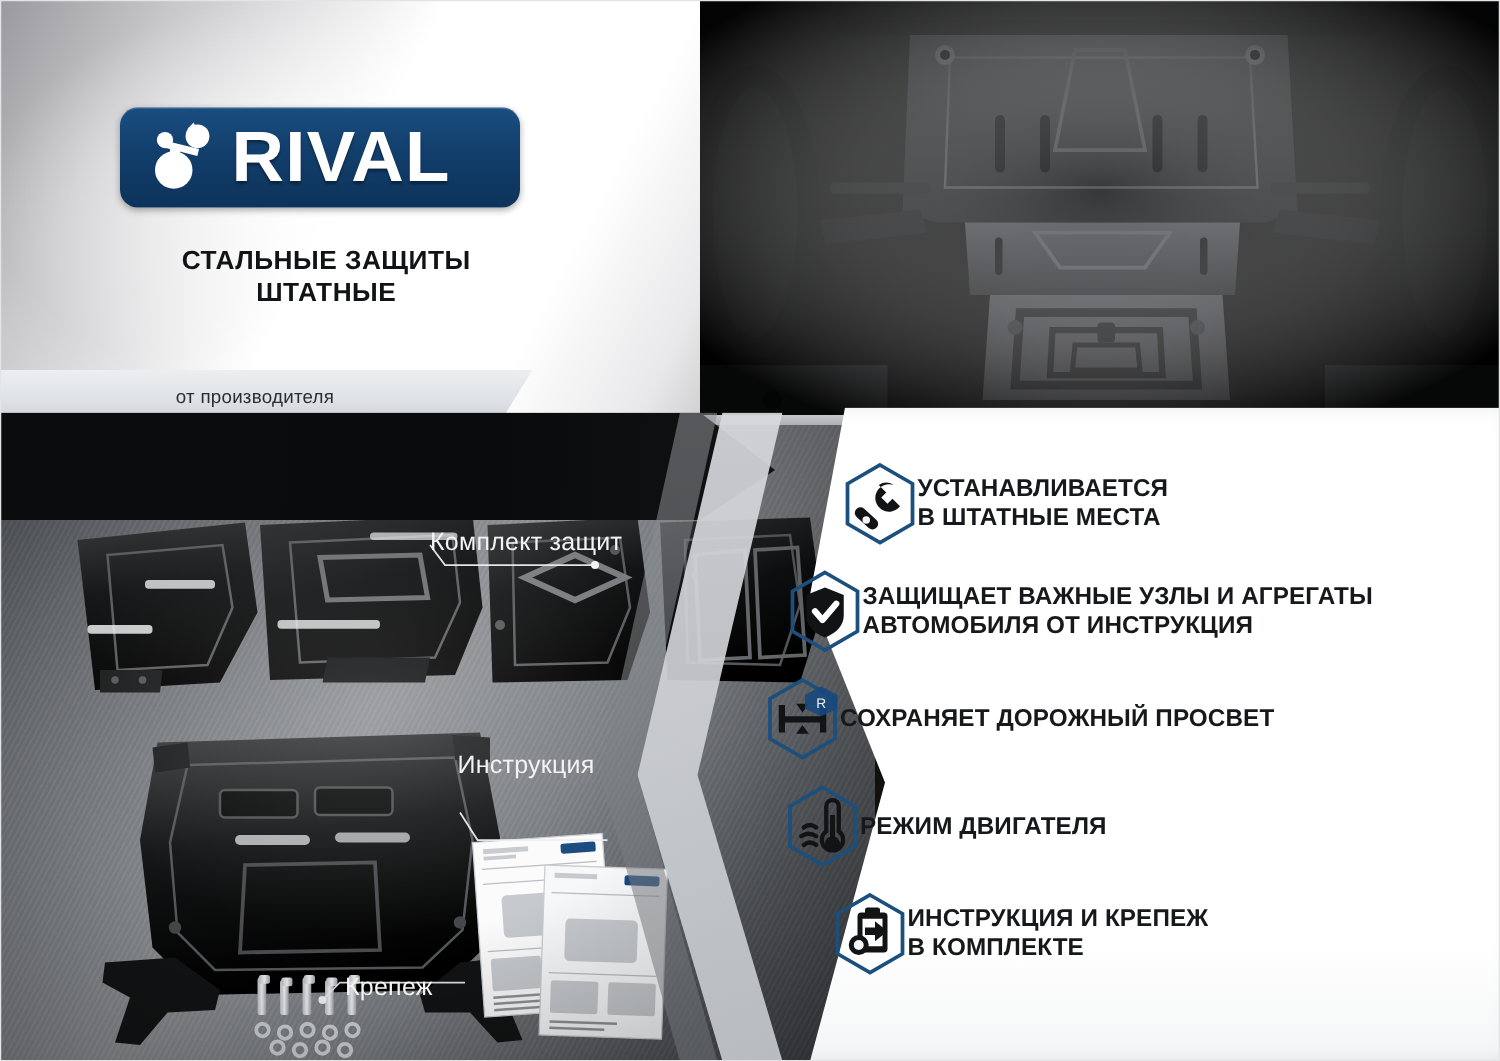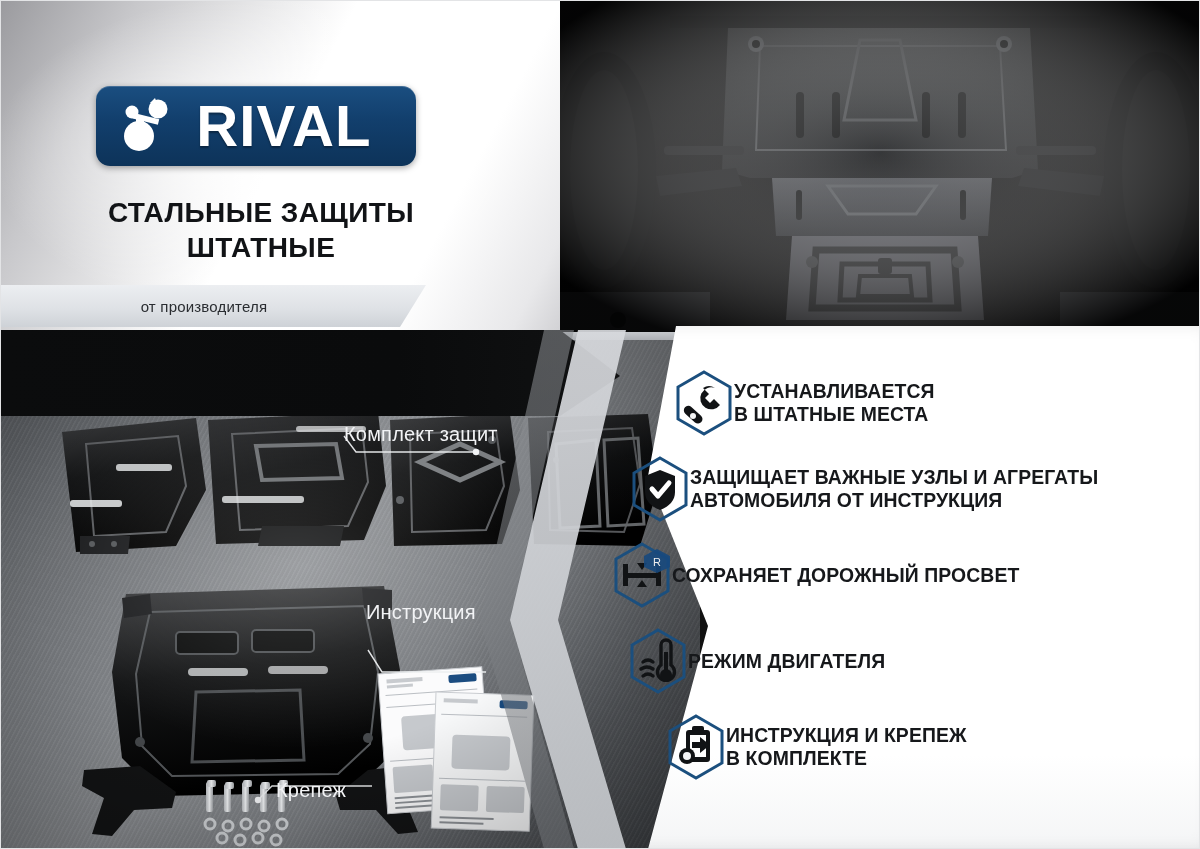--- a/index.html
+++ b/index.html
@@ -27,39 +27,39 @@
     left:0; top:0; width:560px; height:340px;
     background:radial-gradient(ellipse at 46% 46%, rgba(255,255,255,.95) 0%, rgba(255,255,255,0) 62%);
     pointer-events:none;
   }
 
   .logo-badge {
     left:96px; top:86px; width:320px; height:80px;
     background:linear-gradient(180deg,#1a4e80 0%, #123f6d 42%, #0d3359 100%);
     border-radius:14px;
     box-shadow:0 2px 6px rgba(0,0,0,.35), inset 0 1px 0 rgba(255,255,255,.18);
-    display:flex; align-items:center; padding-left:16px; gap:24px;
+    display:flex; align-items:center; padding-left:16px; gap:13px;
   }
   .logo-mark { width:62px; height:58px; flex:0 0 auto; }
   .logo-word {
     font-size:57px; font-weight:700; color:#ffffff; letter-spacing:1px;
     line-height:1; font-family:"Liberation Sans", sans-serif;
     text-shadow:0 2px 2px rgba(0,0,0,.35);
     transform:scaleX(1.02);
   }
 
   .headline {
     left:96px; top:196px; width:330px;
     text-align:center; color:#111316;
-    font-size:28px; font-weight:700; line-height:1.24;
+    font-size:21px; font-weight:700; line-height:1.24;
     letter-spacing:.4px;
   }
 
   .sub-band {
-    left:0; top:285px; width:426px; height:42px;
+    left:0; top:296px; width:426px; height:42px;
     background:linear-gradient(180deg,#eceef1 0%, #dfe2e6 55%, #ced2d7 100%);
     clip-path:polygon(0 0, 426px 0, 400px 42px, 0 42px);
     display:flex; align-items:center; justify-content:center;
   }
   .sub-band span { font-size:15px; color:#2a2d31; letter-spacing:.2px; padding-right:18px;}
 
   
   .tl-edge {
     left:548px; top:0; width:70px; height:340px;
     background:linear-gradient(100deg, rgba(255,255,255,.0) 0%, rgba(255,255,255,.85) 40%, rgba(255,255,255,0) 70%);

